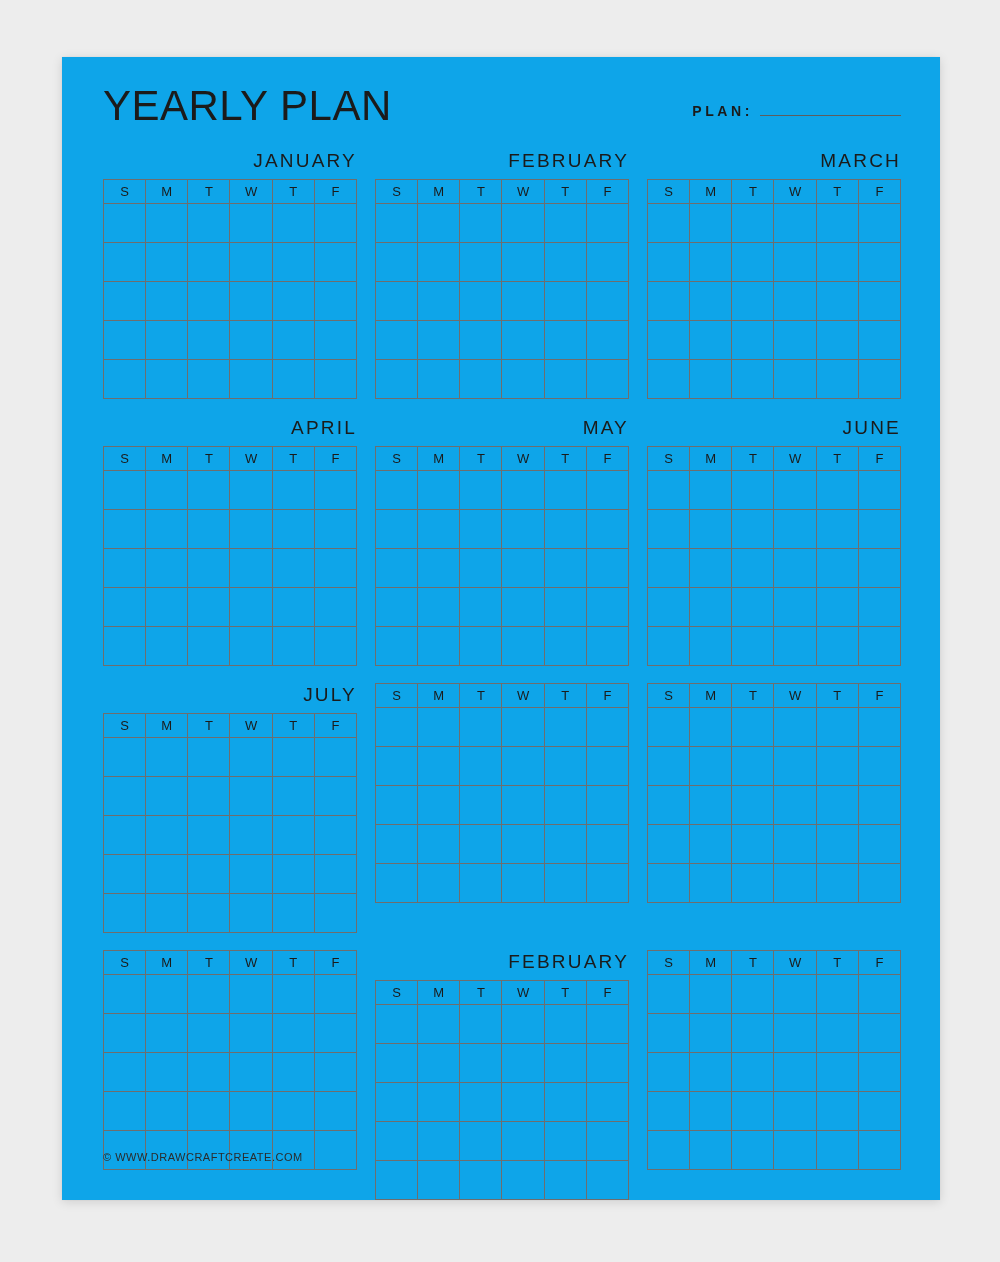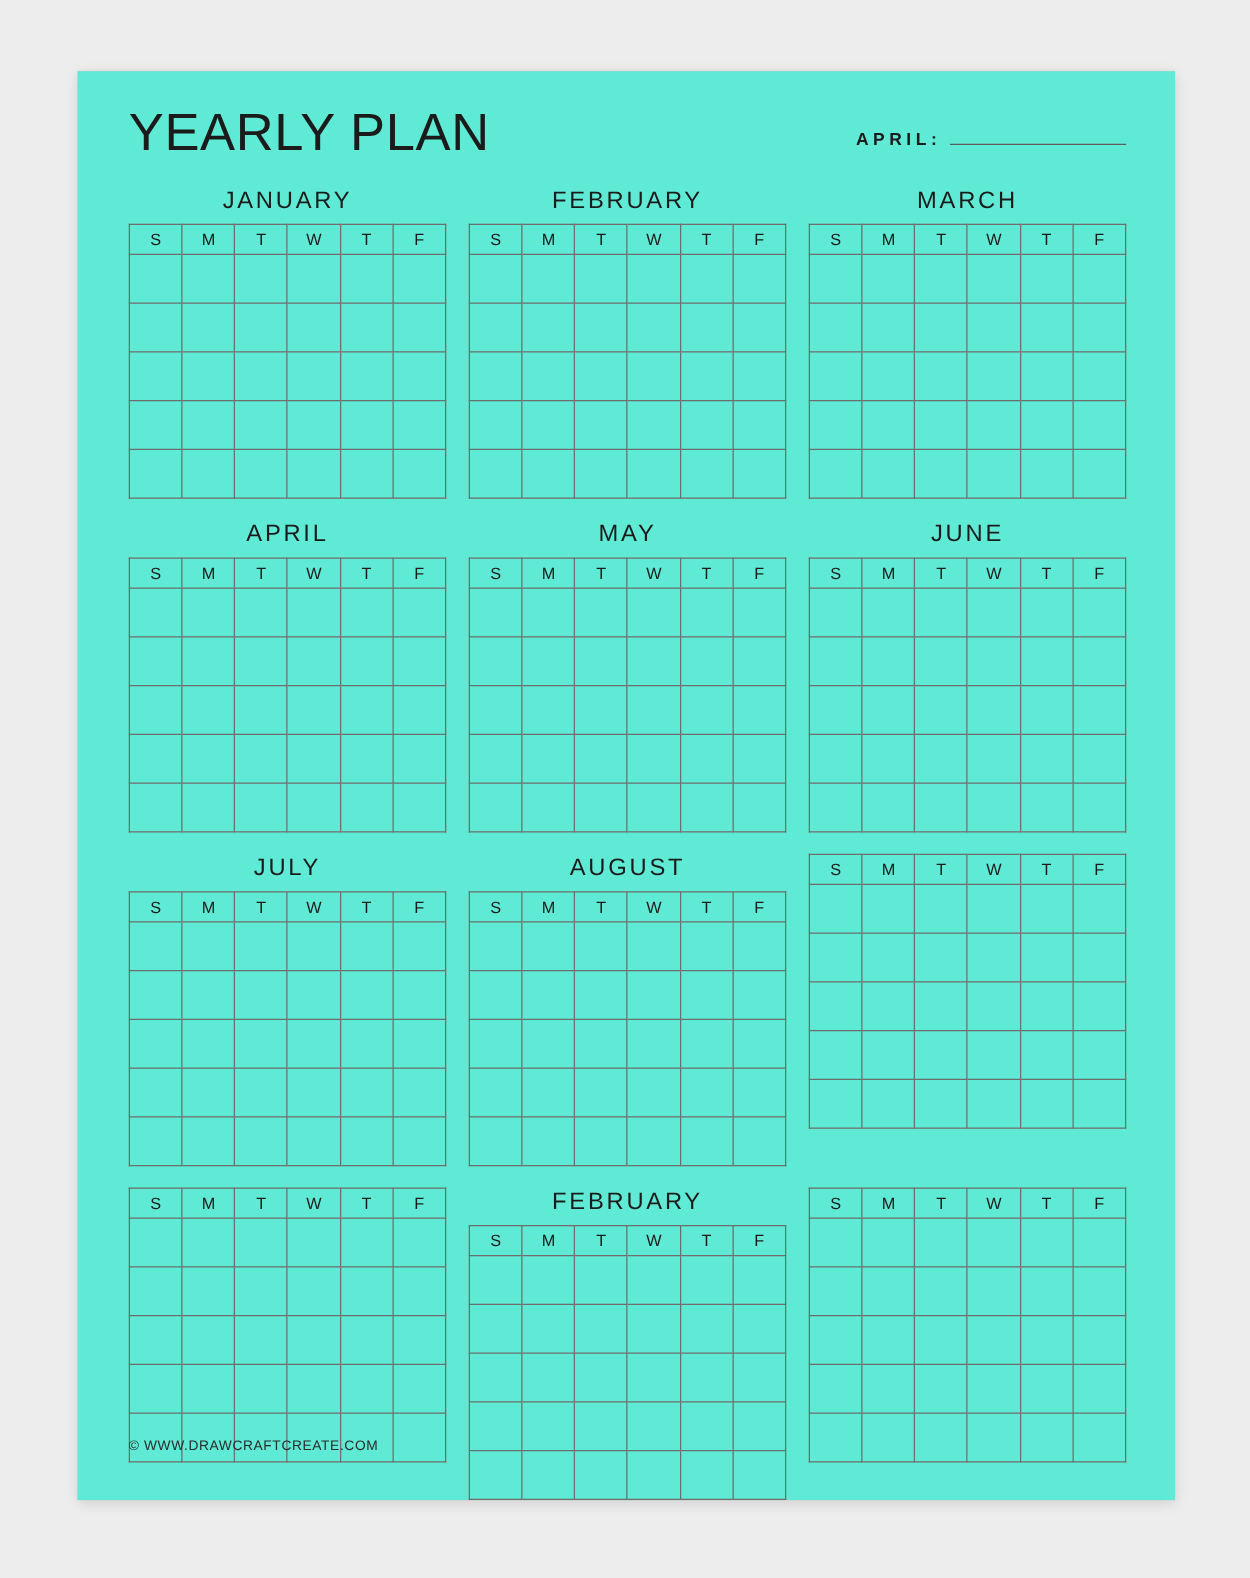--- a/index.html
+++ b/index.html
@@ -16,21 +16,21 @@
     overflow: hidden;
   }
 
   
   .page {
     position: absolute;
     left: 62px;
     top: 57px;
     width: 878px;
     height: 1143px;
-    background: #5eead4;
+    background: #0ea5e9;
     box-shadow: 0 2px 10px rgba(0,0,0,0.13), 0 0 1px rgba(0,0,0,0.10);
     box-sizing: border-box;
     padding: 0;
   }
 
   .sheet-inner {
     position: absolute;
     left: 41px;
     top: 0;
     width: 798px;
@@ -90,21 +90,21 @@
     grid-template-columns: repeat(3, 254px);
     grid-column-gap: 18px;
     grid-row-gap: 17px;
   }
 
   .month {
     width: 254px;
   }
 
   .month-name {
-    text-align: center;
+    text-align: right;
     font-size: 19px;
     font-weight: 400;
     letter-spacing: 2.2px;
     color: #1b1b1b;
     line-height: 24px;
     padding-bottom: 6px;
     white-space: nowrap;
   }
 
   table.cal {
@@ -145,21 +145,21 @@
 </head>
 <body>
 
 <div class="page">
   <div class="sheet-inner">
 
     <div class="header">
       <h1 class="title">YEARLY PLAN</h1>
 
       <div class="year-wrap">
-        <span class="year-label">APRIL:</span>
+        <span class="year-label">PLAN:</span>
         <span class="year-line"></span>
       </div>
     </div>
 
     <div class="months">
         <div class="month">
           <div class="month-name">JANUARY</div>
           <table class="cal">
             <thead>
               <tr>
@@ -551,21 +551,20 @@
                 <td></td>
                 <td></td>
                 <td></td>
                 <td></td>
                 <td></td>
               </tr>
             </tbody>
           </table>
         </div>
         <div class="month">
-          <div class="month-name">AUGUST</div>
           <table class="cal">
             <thead>
               <tr>
                 <th>S</th>
                 <th>M</th>
                 <th>T</th>
                 <th>W</th>
                 <th>T</th>
                 <th>F</th>
               </tr>

